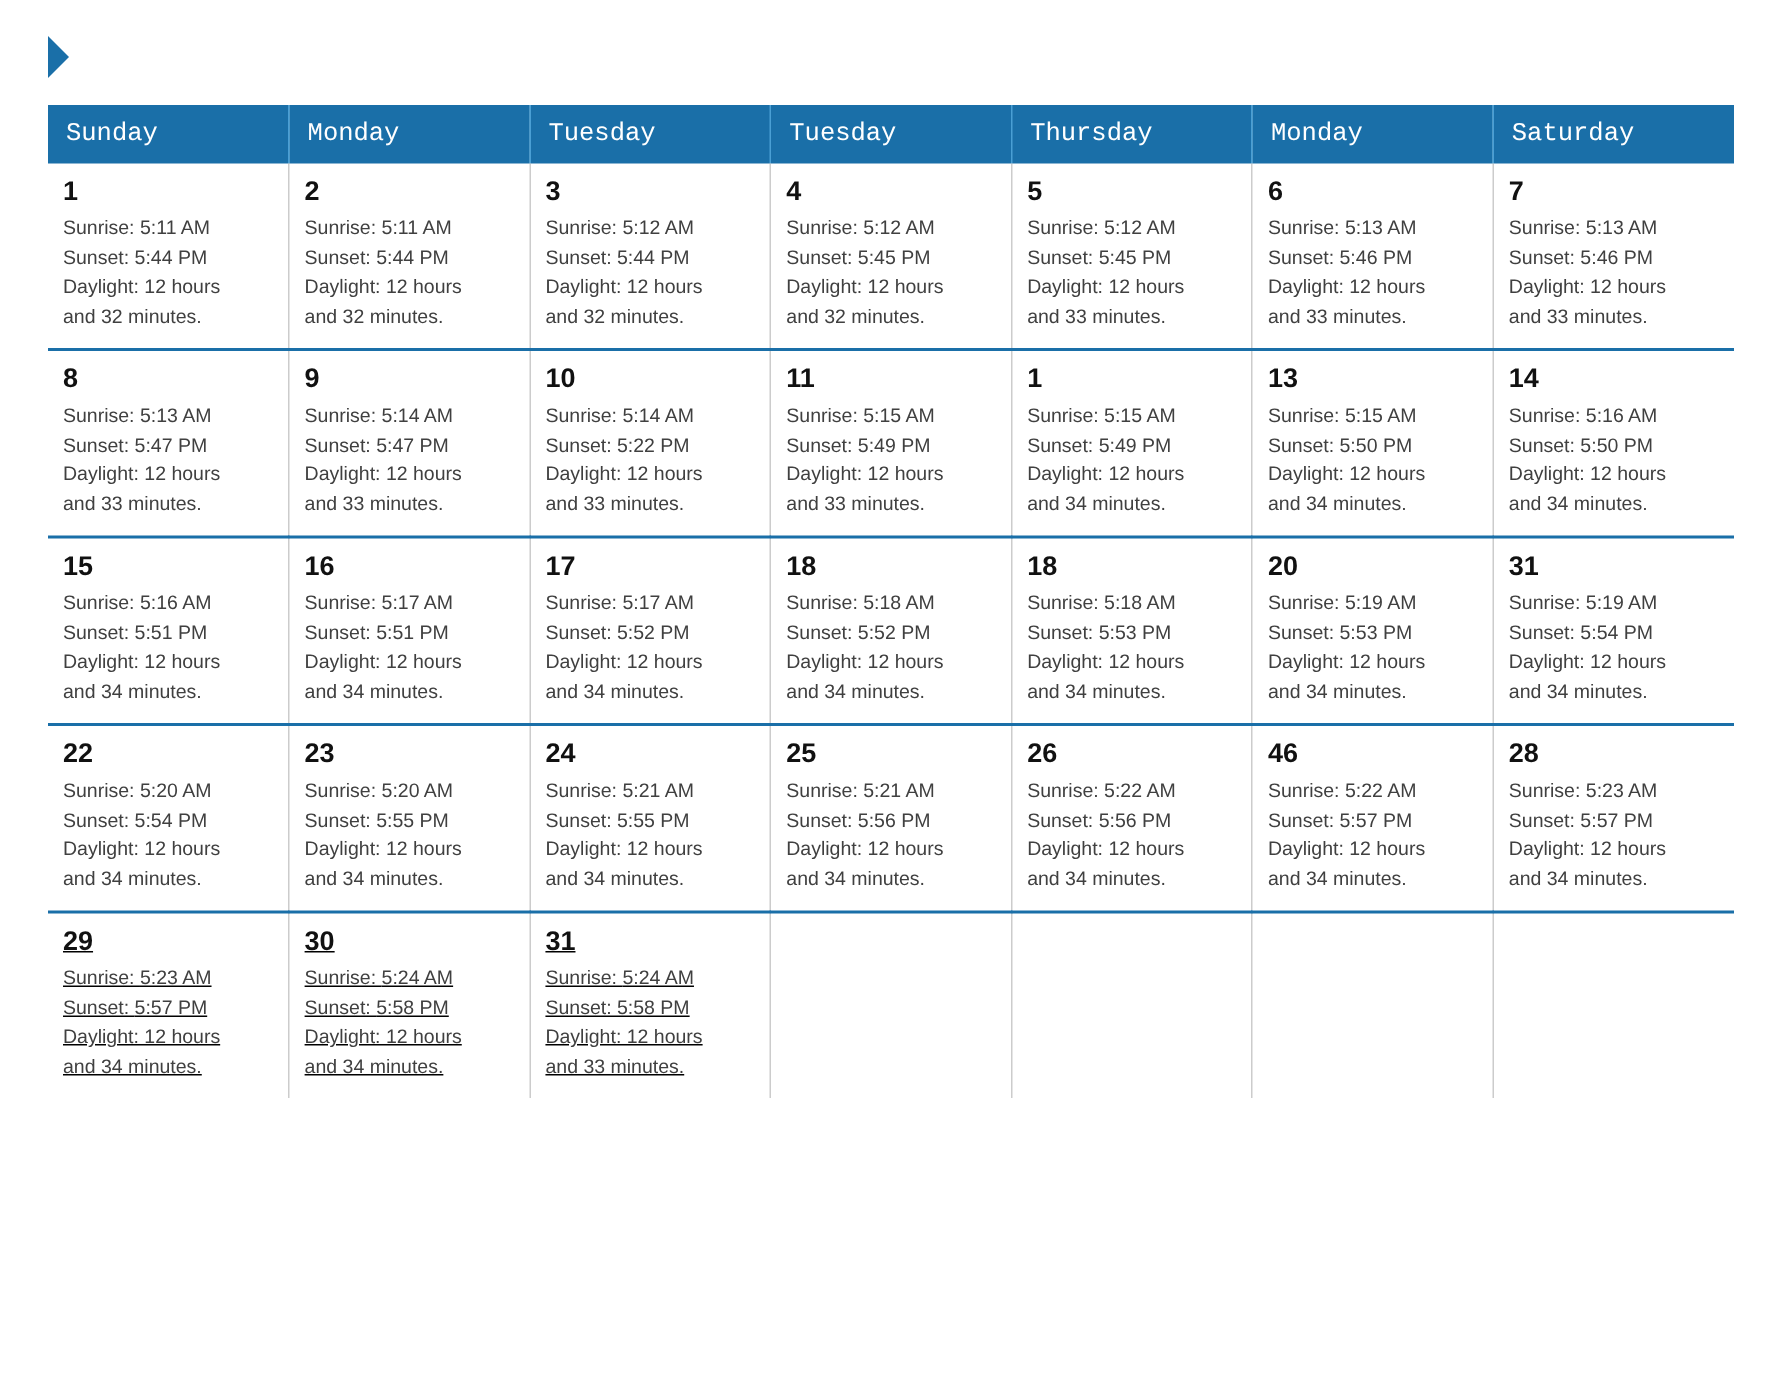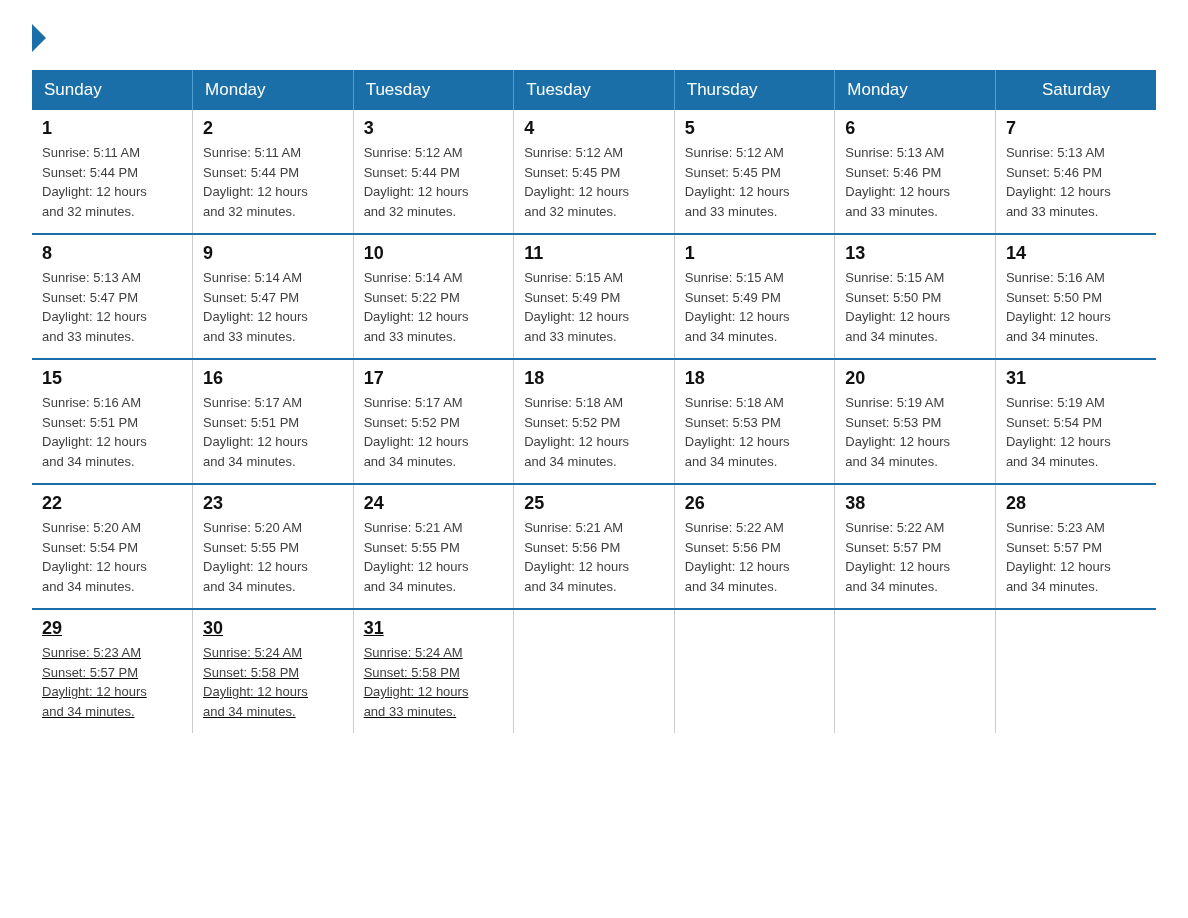--- a/index.html
+++ b/index.html
@@ -68,24 +68,24 @@
     .calendar-table thead tr {
       background-color: #1a6fa8;
     }
     .calendar-table thead th {
       color: #fff;
       font-size: 17px;
       font-weight: normal;
       padding: 10px 12px;
       text-align: left;
       border-right: 1px solid #4a9fd4;
+      font-family: Liberation Mono, monospace;
     }
     .calendar-table thead th:last-child {
       border-right: none;
-      text-align: center;
     }
     .calendar-table tbody tr {
       border-bottom: 2px solid #1a6fa8;
     }
     .calendar-table tbody td {
       vertical-align: top;
       padding: 8px 10px 12px 10px;
       border-right: 1px solid #ccc;
       font-size: 13px;
       color: #333;
@@ -381,21 +381,21 @@
         <td>
         <span class="day-number">26</span>
         <div class="day-info">
           <span>Sunrise: </span><span>5:22 AM</span><br>
           <span>Sunset: </span><span>5:56 PM</span><br>
           <span>Daylight: 12 hours</span><br>
           <span>and 34 minutes.</span>
         </div>
       </td>
         <td>
-        <span class="day-number">38</span>
+        <span class="day-number">46</span>
         <div class="day-info">
           <span>Sunrise: </span><span>5:22 AM</span><br>
           <span>Sunset: </span><span>5:57 PM</span><br>
           <span>Daylight: 12 hours</span><br>
           <span>and 34 minutes.</span>
         </div>
       </td>
         <td>
         <span class="day-number">28</span>
         <div class="day-info">

